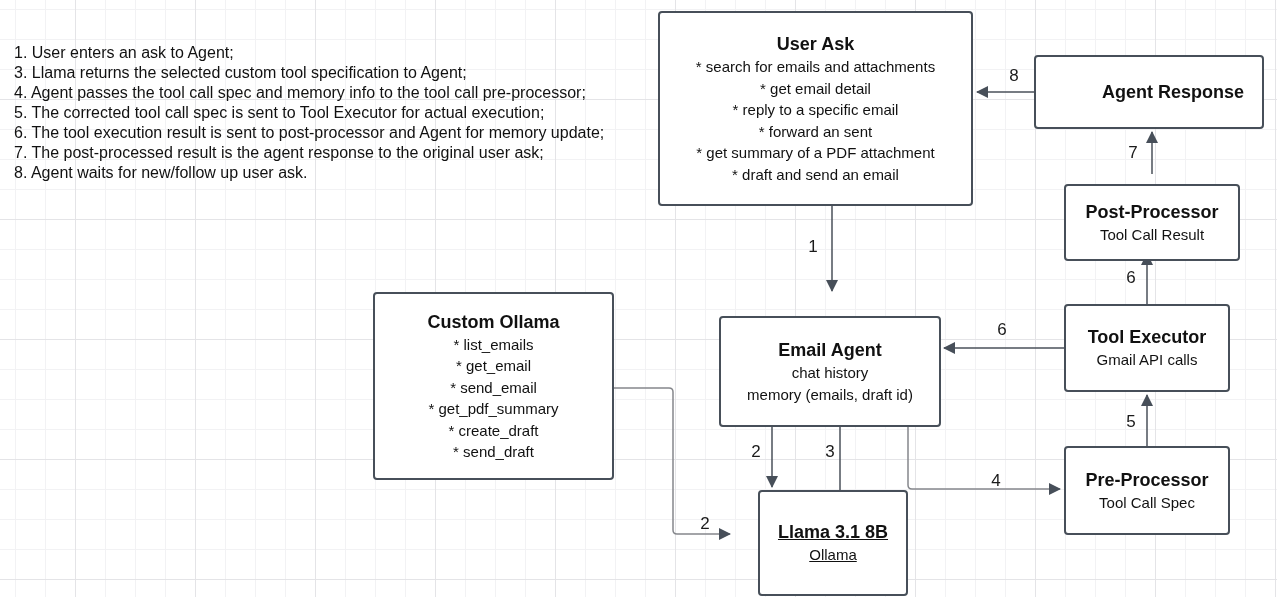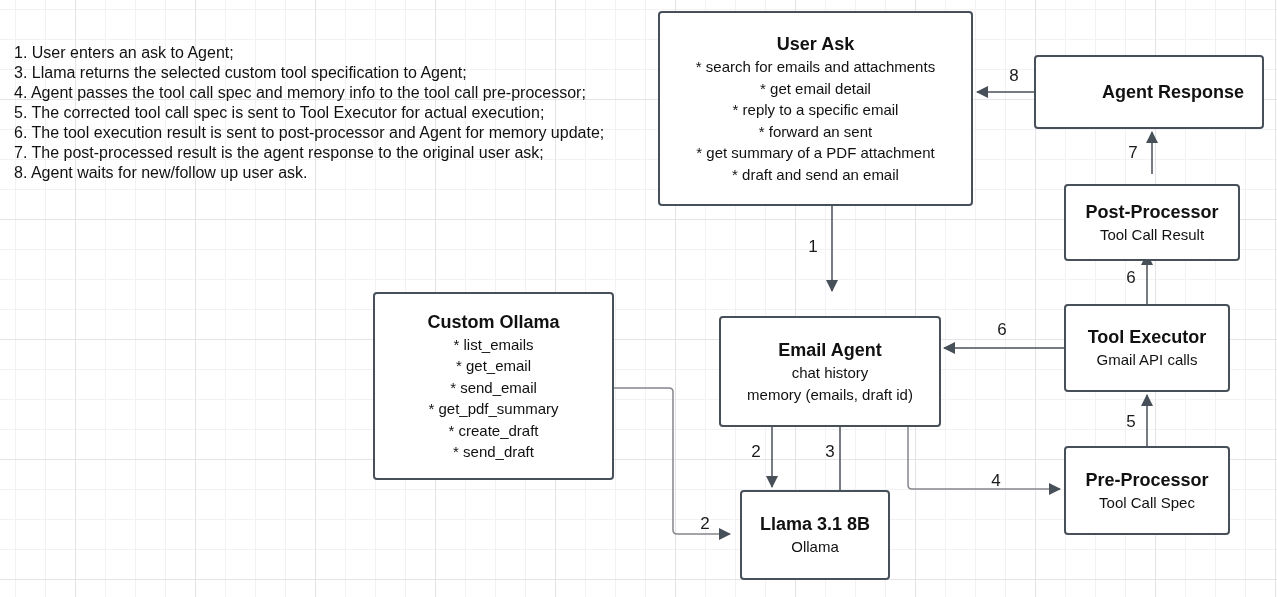--- a/index.html
+++ b/index.html
@@ -33,21 +33,21 @@
     font-size:17px;line-height:17px;color:#1a1a1a;
   }
   
   #user-ask       {left:658px; top:11px;  width:315px;height:195px;}
   #agent-response {left:1034px;top:55px;  width:230px;height:74px;padding-left:48px;}
   #post-processor {left:1064px;top:184px; width:176px;height:77px;}
   #tool-executor  {left:1064px;top:304px; width:166px;height:88px;}
   #pre-processor  {left:1064px;top:446px; width:166px;height:89px;}
   #email-agent    {left:719px; top:293px; width:222px;height:111px;margin-top:23px;}
   #custom-tools   {left:373px; top:292px; width:241px;height:188px;}
-  #llama          {left:740px; top:490px; width:150px;height:90px;}
+  #llama          {left:758px; top:490px; width:150px;height:106px;text-decoration:underline;}
 </style>
 </head>
 <body>
 
 <div class="canvas">
 
   <svg class="edges-svg" viewBox="0 0 1277 597">
     <defs>
       <marker id="arrow" markerUnits="userSpaceOnUse" markerWidth="14" markerHeight="14" refX="12" refY="7" orient="auto">
         <path d="M1,1 L13,7 L1,13 Z" fill="#474f59"></path>

